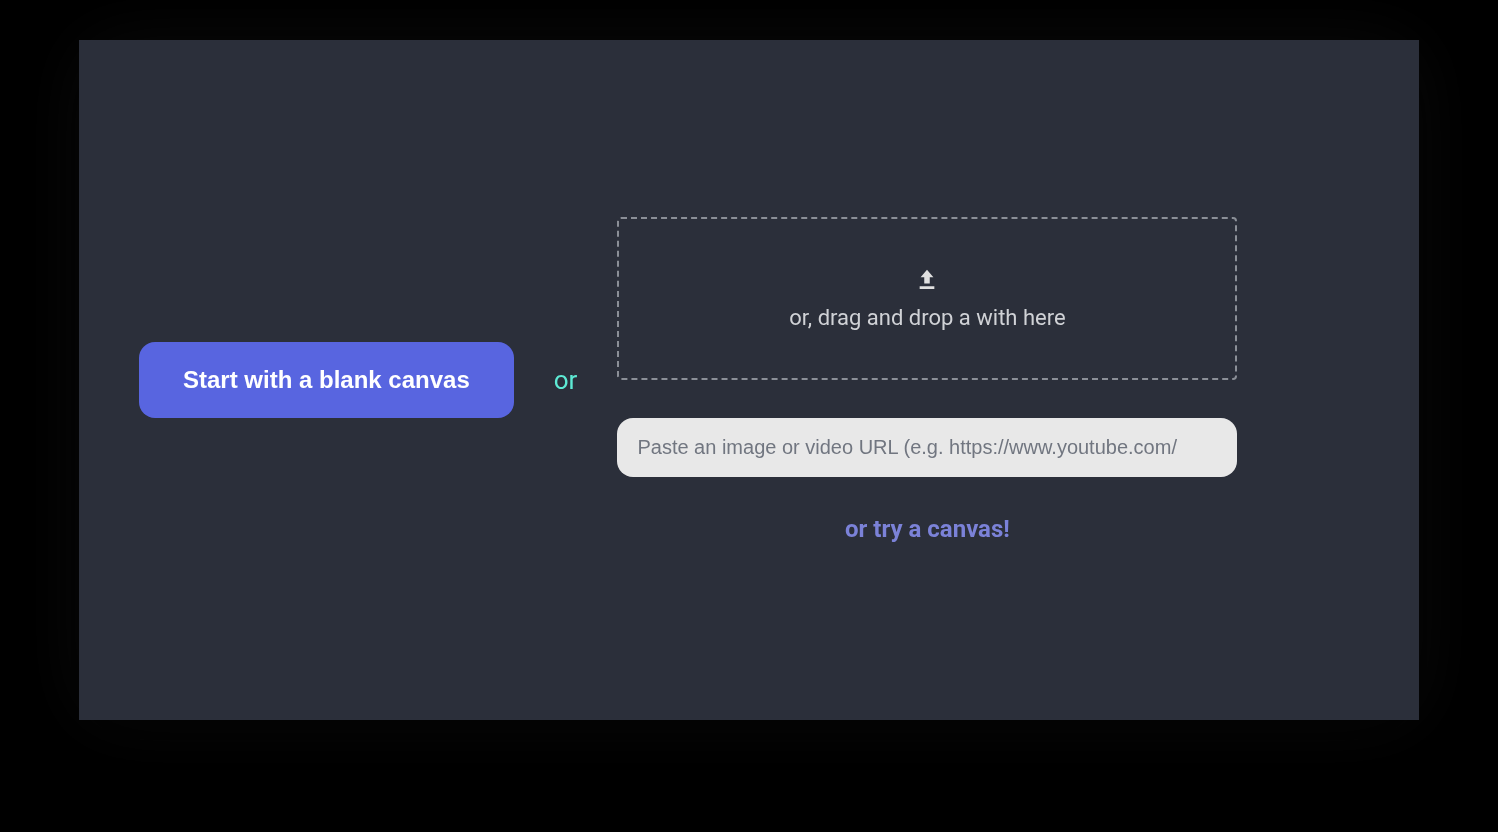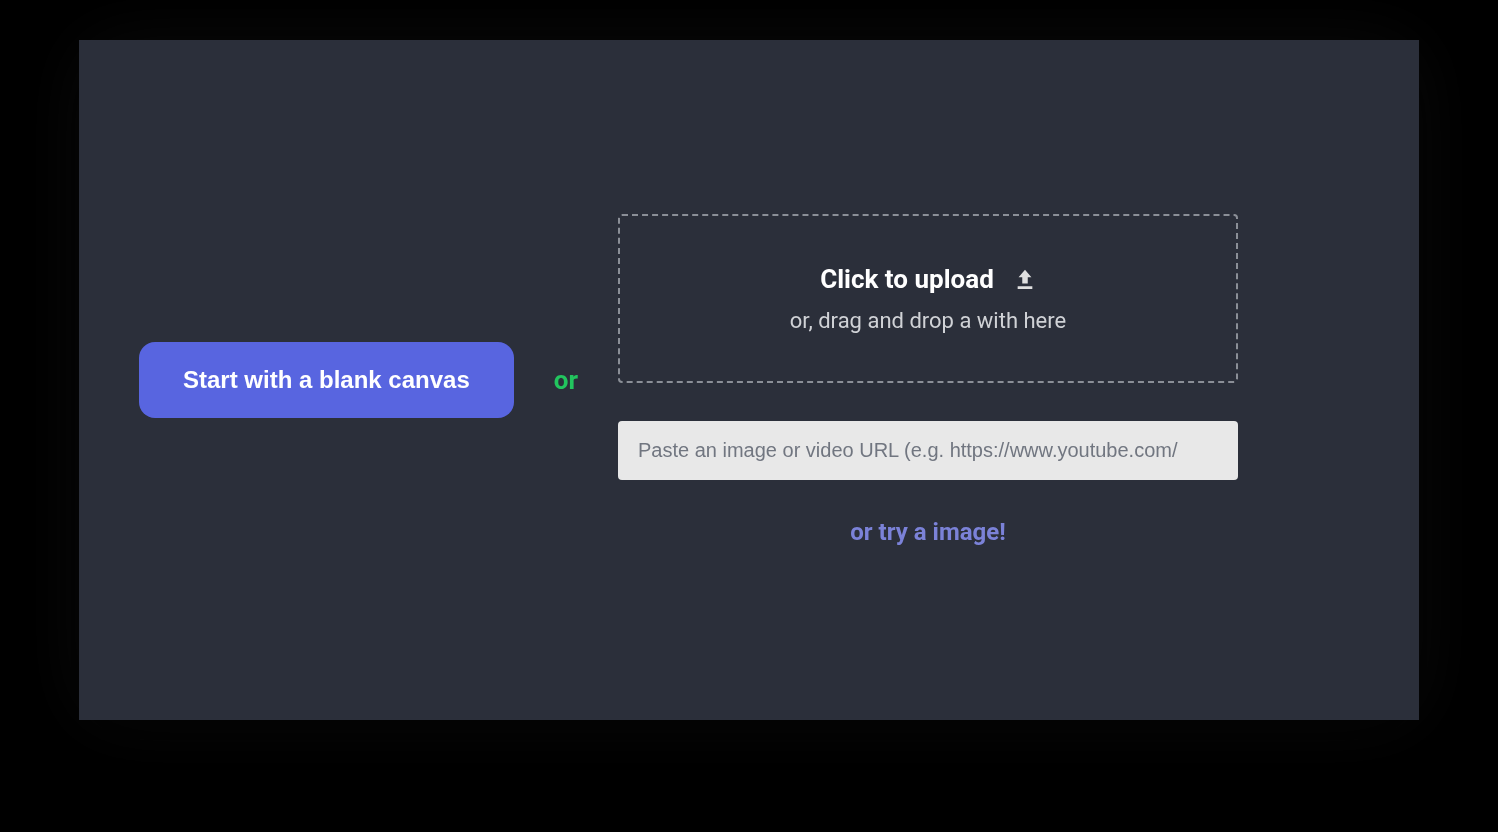--- a/index.html
+++ b/index.html
@@ -37,23 +37,23 @@
       color: #fff;
       font-size: 24px;
       font-weight: 600;
       border: none;
       border-radius: 16px;
       padding: 24px 44px;
       cursor: pointer;
       white-space: nowrap;
     }
     .or-text {
-      color: #22c55e;
+      color: #5eead4;
       font-size: 26px;
-      font-weight: 700;
+      font-weight: 400;
     }
     .right-col {
       flex: 1;
       display: flex;
       flex-direction: column;
       gap: 38px;
       margin-left: 40px;
       max-width: 620px;
     }
     .drop-zone {
@@ -82,21 +82,21 @@
     }
     .drop-sub {
       color: #d0d2d6;
       font-size: 22px;
       font-weight: 400;
     }
     .url-input {
       width: 100%;
       background: #e8e8e8;
       border: none;
-      border-radius: 4px;
+      border-radius: 16px;
       padding: 18px 20px;
       font-size: 20px;
       color: #333;
     }
     .url-input::placeholder {
       color: #717680;
     }
     .sample-link {
       color: #7b82d8;
       font-size: 24px;
@@ -110,23 +110,22 @@
 <body>
 
 <div class="panel">
   <div class="left-col">
     <button class="start-button">Start with a blank canvas</button>
     <span class="or-text">or</span>
   </div>
   <div class="right-col">
     <div class="drop-zone">
       <div class="drop-title-row">
-        <span class="drop-title">Click to upload</span>
         <svg class="upload-icon" viewBox="0 0 24 24">
           <path d="M12 2 L5 10 L9 10 L9 17 L15 17 L15 10 L19 10 Z M4 20 L20 20 L20 23 L4 23 Z"></path>
         </svg>
       </div>
       <div class="drop-sub">or, drag and drop a with here</div>
     </div>
     <input type="text" class="url-input" placeholder="Paste an image or video URL (e.g. https://www.youtube.com/" style="">
-    <a class="sample-link">or try a image!</a>
+    <a class="sample-link">or try a canvas!</a>
   </div>
 </div>
 
 </body></html>

